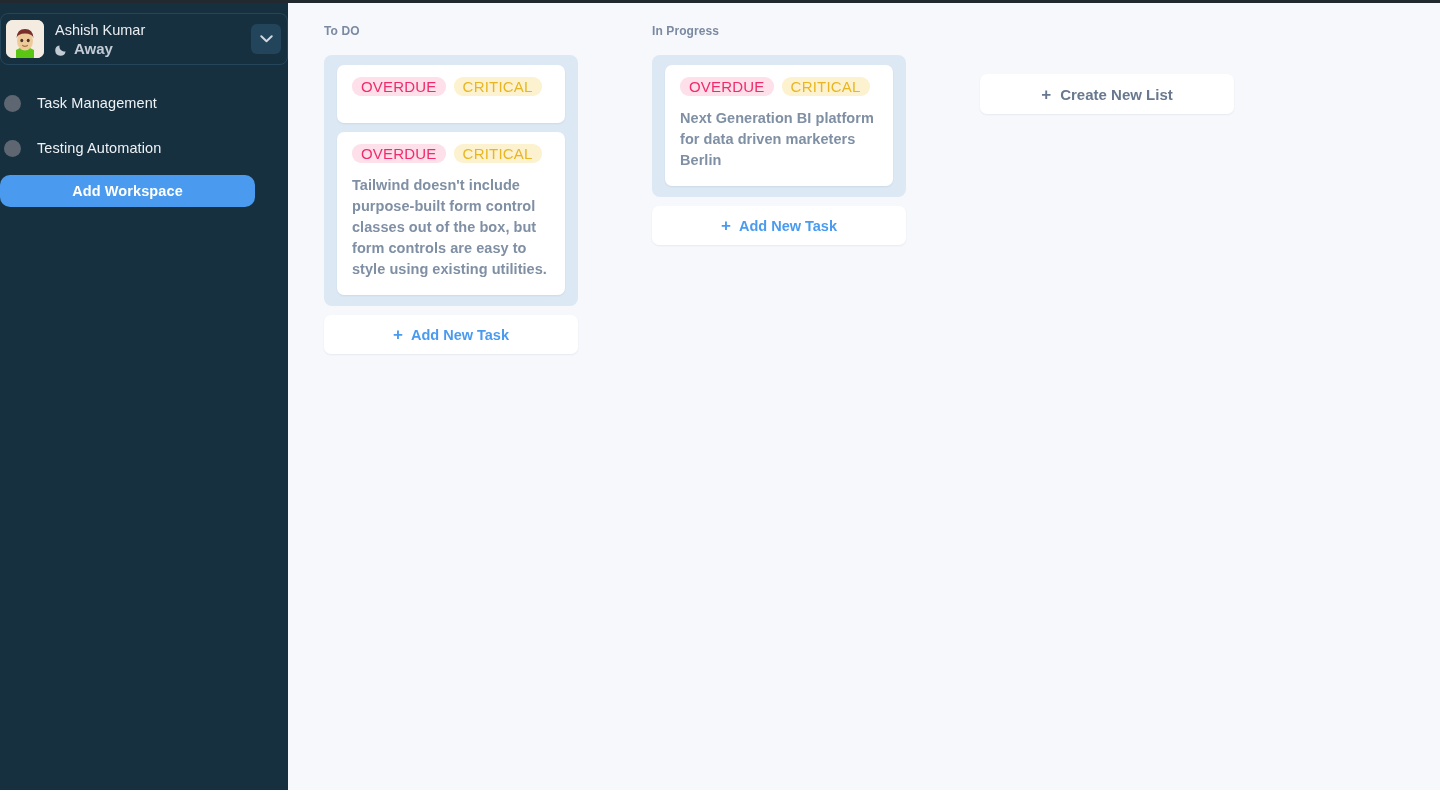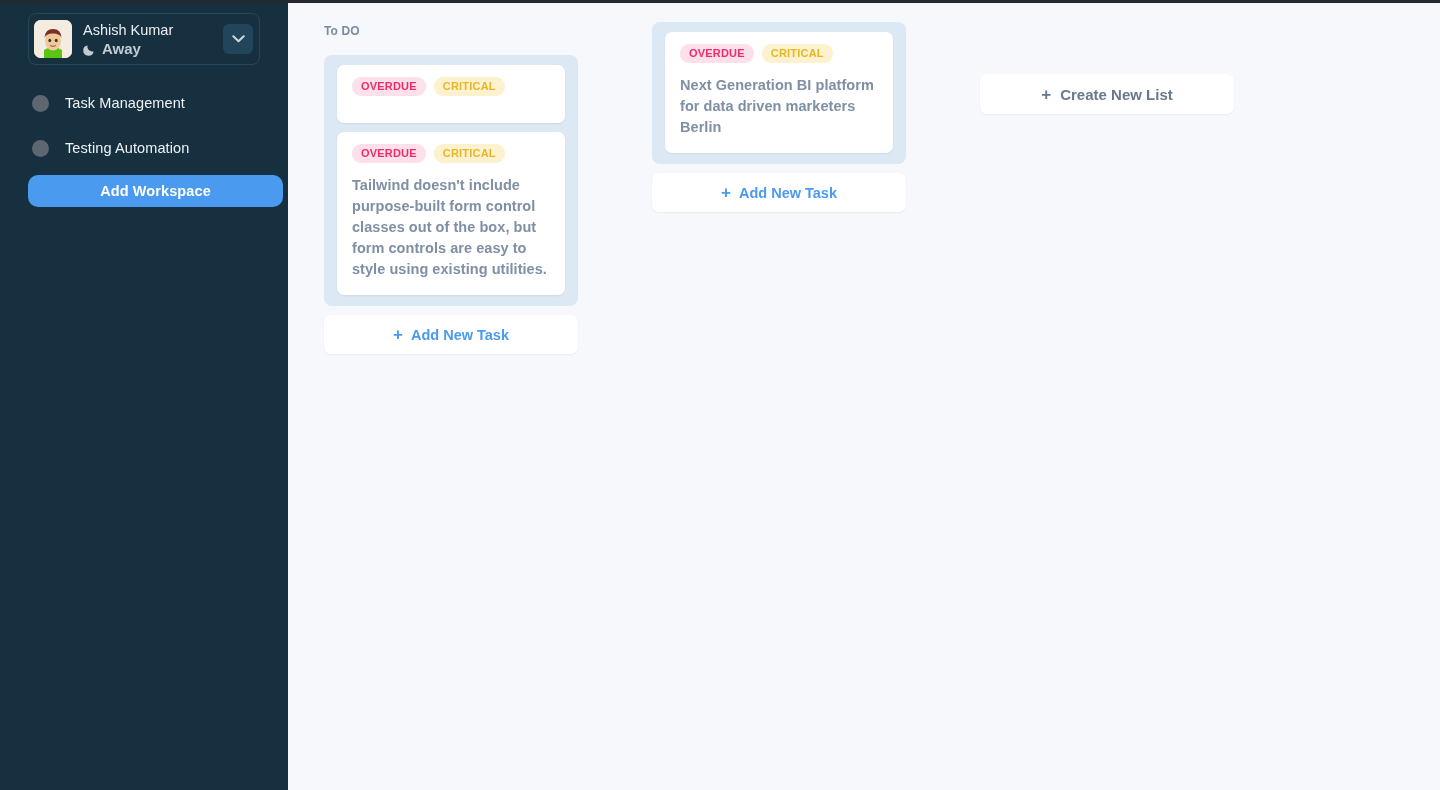--- a/index.html
+++ b/index.html
@@ -27,21 +27,21 @@
     z-index: 10;
   }
 
   
   .sidebar {
     position: absolute;
     top: 0; left: 0;
     width: 288px;
     height: 790px;
     background: #17303f;
-    padding: 0 28px;
+    padding: 0 0;
     z-index: 5;
   }
 
   .profile-card {
     margin-top: 13px;
     height: 52px;
     border: 1px solid #25465a;
     border-radius: 8px;
     display: flex;
     align-items: center;
@@ -215,22 +215,22 @@
   }
   .task-card:last-child { margin-bottom: 0; }
 
   .badges {
     display: flex;
     gap: 8px;
     margin-bottom: 12px;
   }
 
   .badge {
-    font-size: 11px;
-    font-weight: bold;
+    font-size: 15px;
+    font-weight: normal;
     border-radius: 9px;
     padding: 3px 9px 3px 9px;
     line-height: 13px;
     letter-spacing: 0.2px;
     white-space: nowrap;
   }
 
   .badge-overdue {
     background: #fde0ea;
     color: #f02b6b;
@@ -378,20 +378,21 @@
 
     </div>
 
     <button class="add-task-btn">
       <span class="plus-glyph">+</span>
       <span>Add New Task</span>
     </button>
   </section>
 
   <section class="column">
+    <div class="column-title">In Progress</div>
 
     <div class="dropzone">
       <article class="task-card">
         <div class="badges">
           <span class="badge badge-overdue">OVERDUE</span>
           <span class="badge badge-critical">CRITICAL</span>
         </div>
         <div class="task-text">Next Generation BI platform for data driven marketers Berlin</div>
       </article>
     </div>

